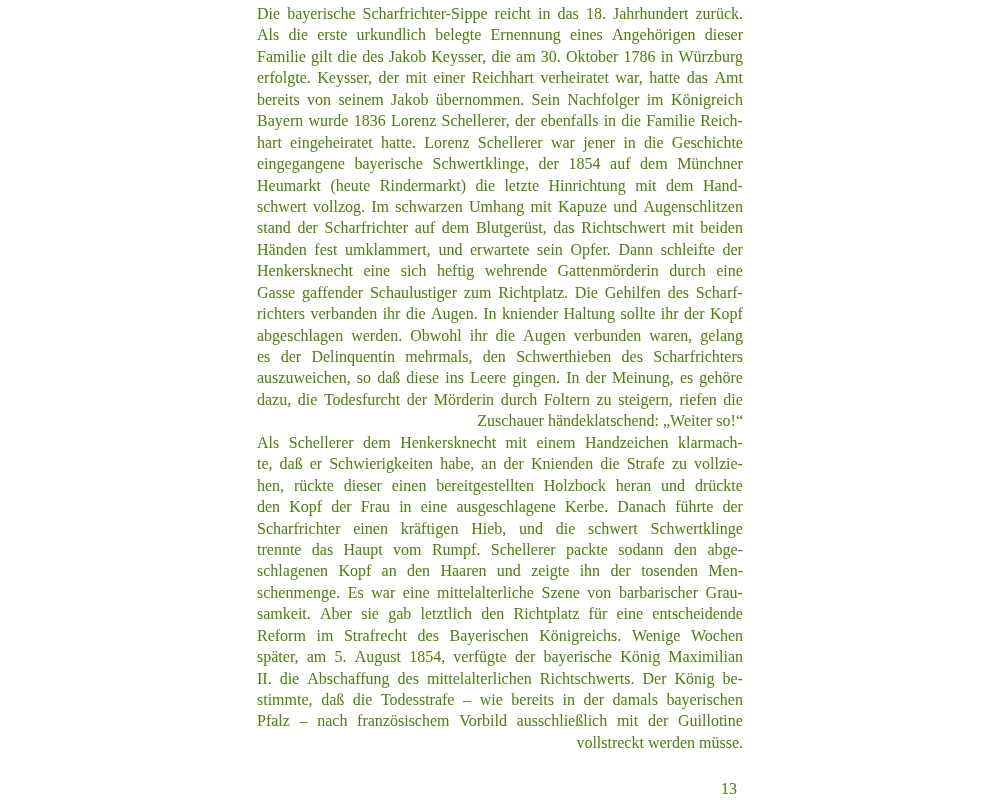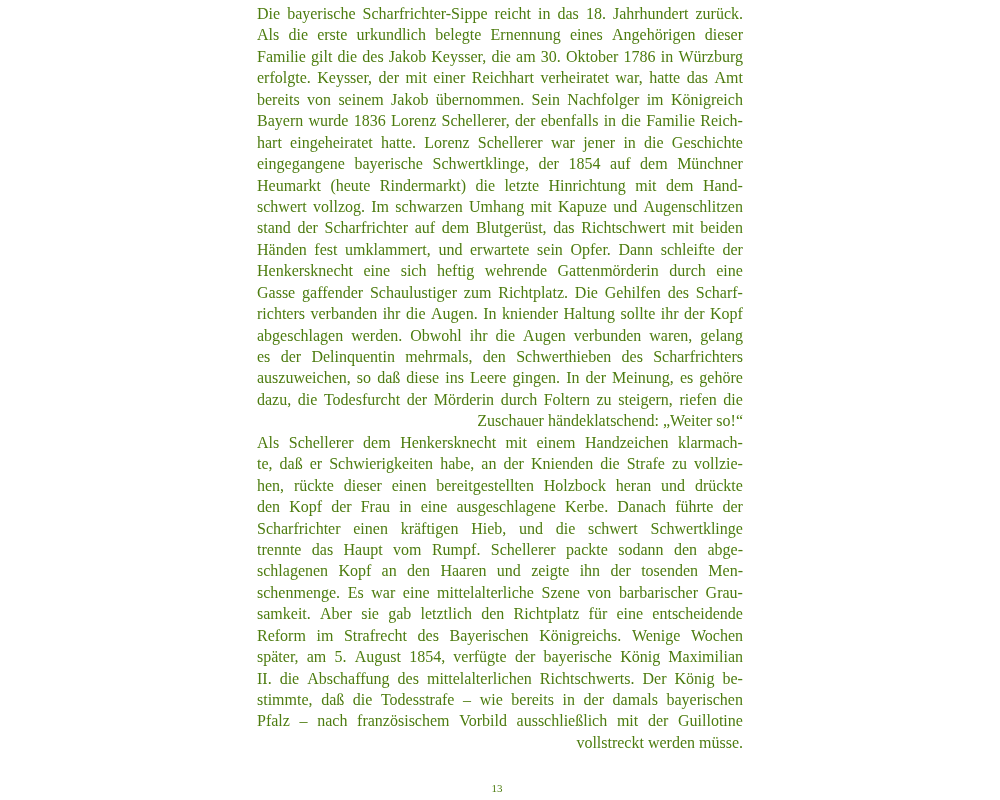--- a/index.html
+++ b/index.html
@@ -35,22 +35,22 @@
   .line.last {
     display: block;
     white-space: normal;
     text-align: right;
   }
   .page-number {
     position: absolute;
     left: 257px;
     top: 778px;
     width: 480px;
-    text-align: center;
-    font-size: 11px;
+    text-align: right;
+    font-size: 16px;
     line-height: 21px;
   }
 </style>
 </head>
 <body>
 
 <div class="page">
   <div class="text-block">
       <div class="line">
         <span>Die</span>

